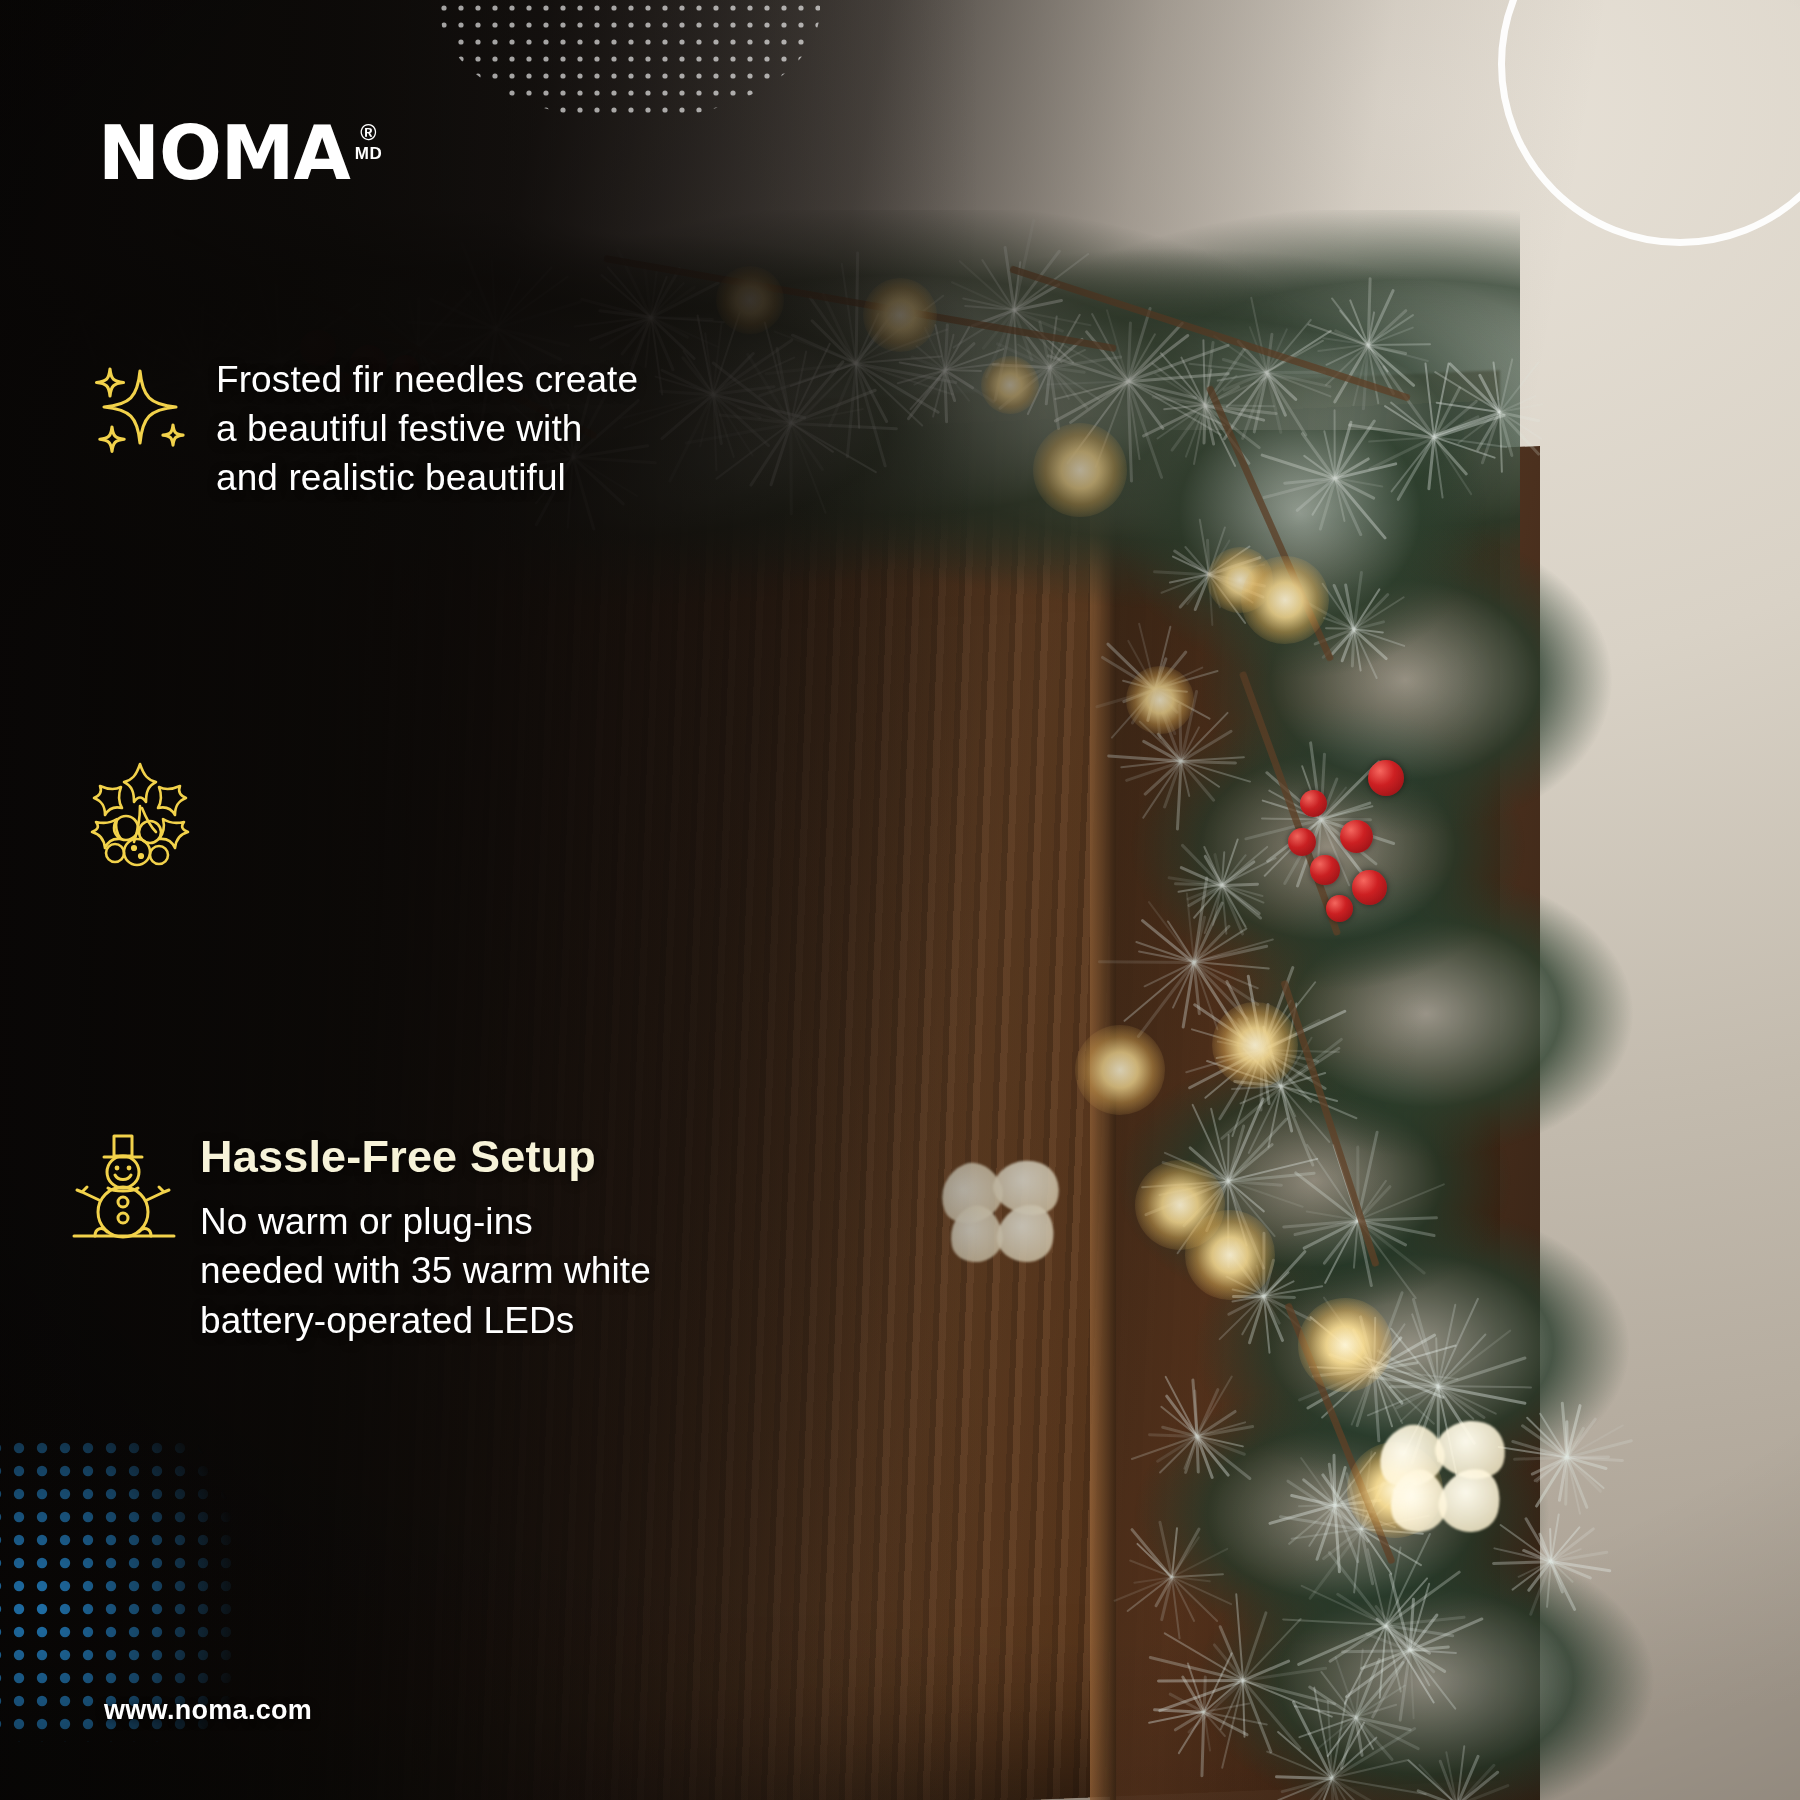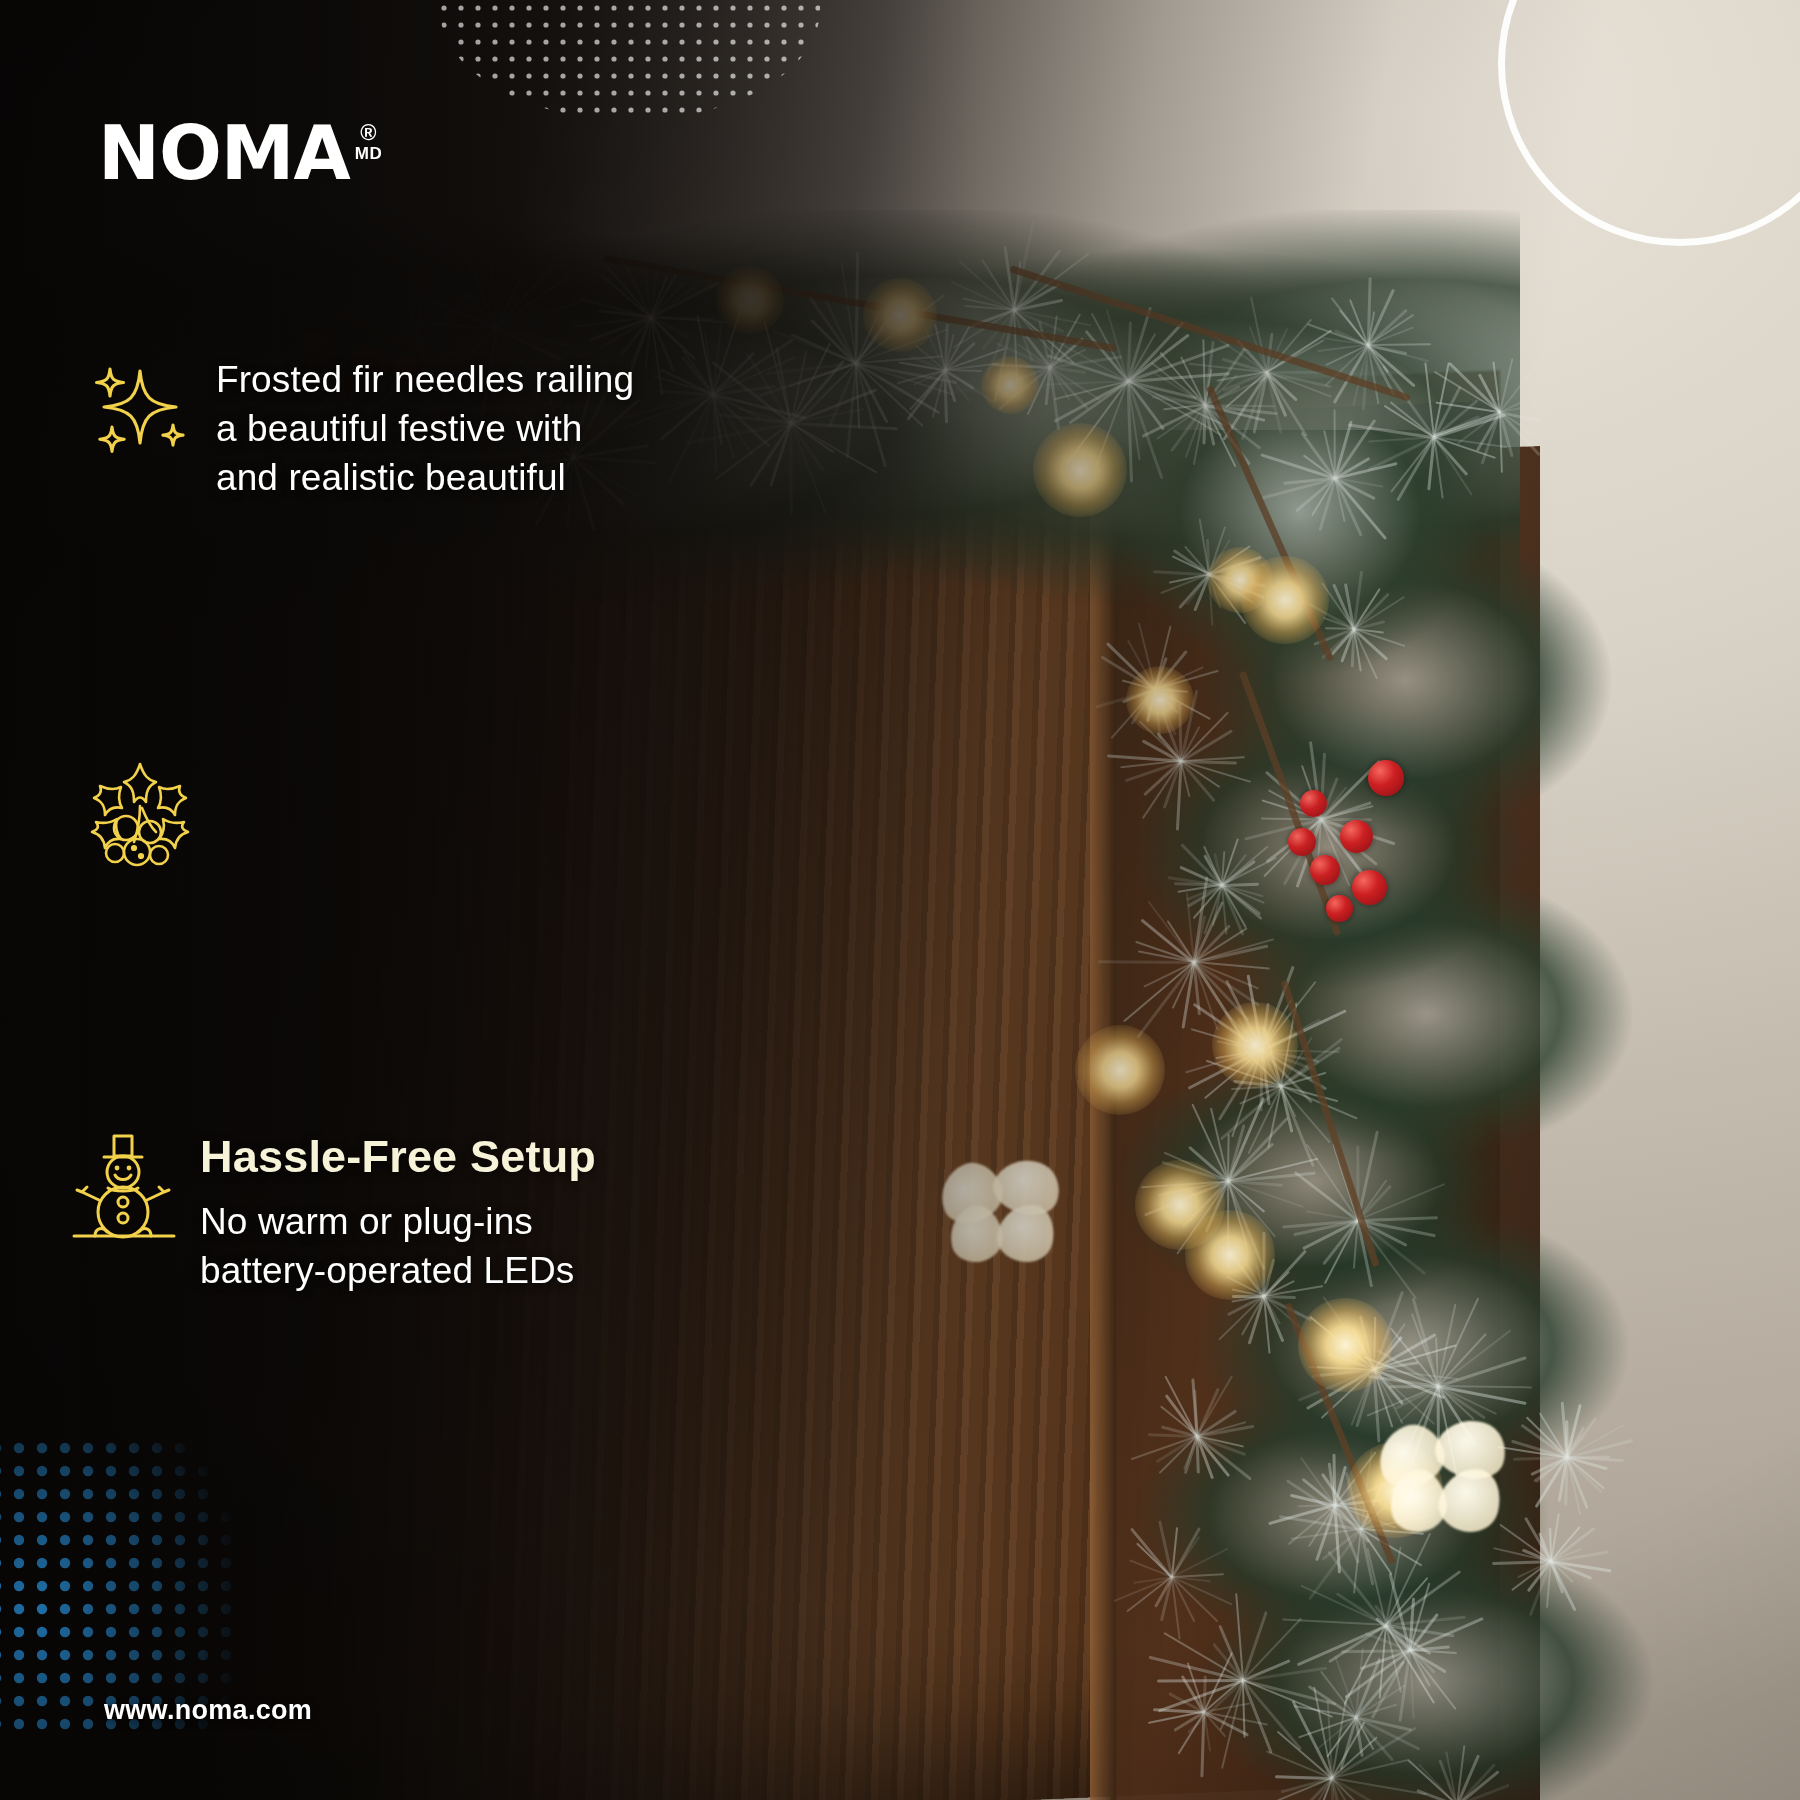--- a/index.html
+++ b/index.html
@@ -1301,21 +1301,21 @@
     <div class="feat-icon">
       <svg width="112" height="112" viewBox="0 0 112 112" fill="none" stroke="#F2D24B" stroke-width="3.1" stroke-linejoin="round">
         <path d="M56 16 C58.5 42 66 49.5 92 52 C66 54.5 58.5 62 56 88 C53.5 62 46 54.5 20 52 C46 49.5 53.5 42 56 16 Z"></path>
         <path d="M26 14 C27 24 29.5 26.5 39.5 27.5 C29.5 28.5 27 31 26 41 C25 31 22.5 28.5 12.5 27.5 C22.5 26.5 25 24 26 14 Z"></path>
         <path d="M28 72 C29 81 31.2 83.2 40.2 84.2 C31.2 85.2 29 87.4 28 96.4 C27 87.4 24.8 85.2 15.8 84.2 C24.8 83.2 27 81 28 72 Z"></path>
         <path d="M89 70 C89.8 77.5 91.6 79.3 99.1 80.1 C91.6 80.9 89.8 82.7 89 90.2 C88.2 82.7 86.4 80.9 78.9 80.1 C86.4 79.3 88.2 77.5 89 70 Z"></path>
       </svg>
     </div>
     <div class="feat-text">
       <p class="feat-body">
-        <span>Frosted fir needles railing</span>
+        <span>Frosted fir needles create</span>
         <span>a beautiful festive with</span>
         <span>and realistic beautiful</span>
       </p>
     </div>
   </div>
 
   <div class="feature" id="feat-2">
     <div class="feat-icon">
       <svg width="112" height="126" viewBox="0 0 112 126" fill="none" stroke="#F2D24B" stroke-width="2.6" stroke-linejoin="round" stroke-linecap="round">
 
@@ -1371,20 +1371,21 @@
         <path d="M27 106 C27 98 35 96 39 102"></path>
         <path d="M83 106 C83 98 75 96 71 102"></path>
       </svg>
     </div>
     <div class="feat-text">
       <h2 class="feat-title">
         <span>Hassle-Free Setup</span>
       </h2>
       <p class="feat-body">
         <span>No warm or plug-ins</span>
+        <span>needed with 35 warm white</span>
         <span>battery-operated LEDs</span>
       </p>
     </div>
   </div>
 
   <div class="footer-url">www.noma.com</div>
 
 </div>
 
 </body></html>

